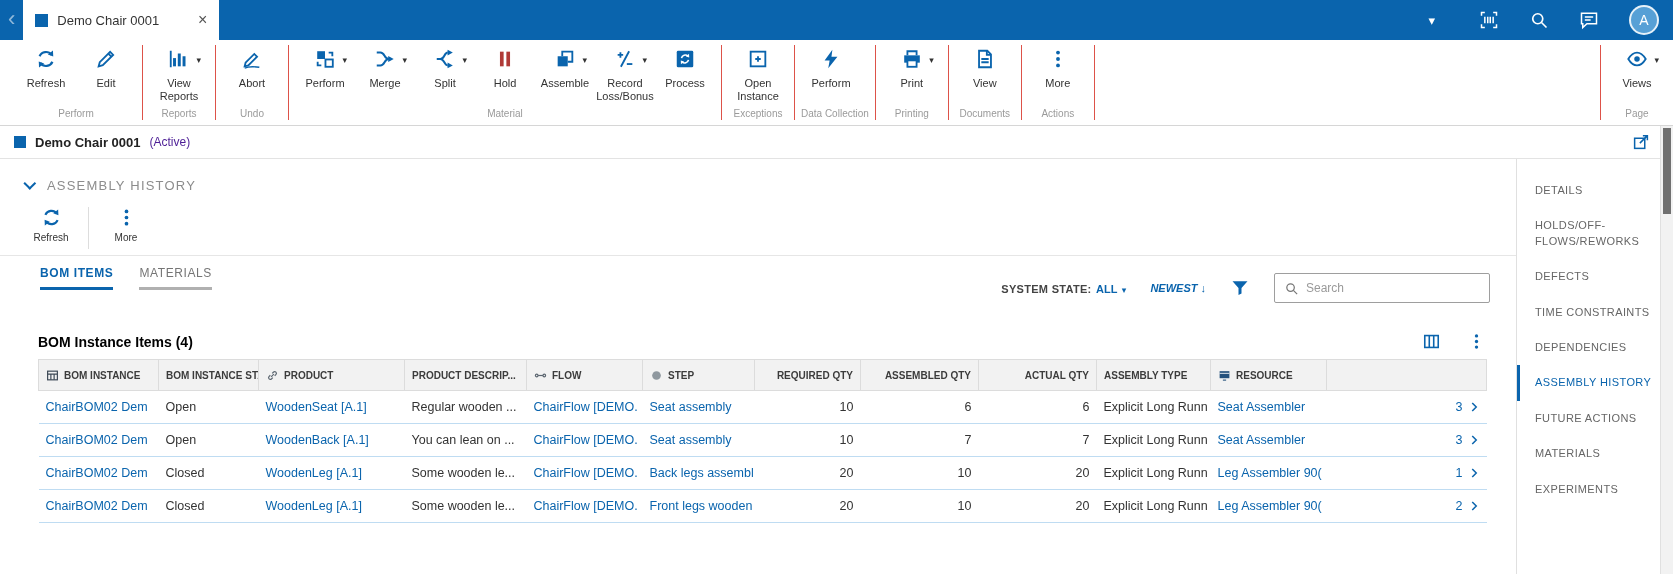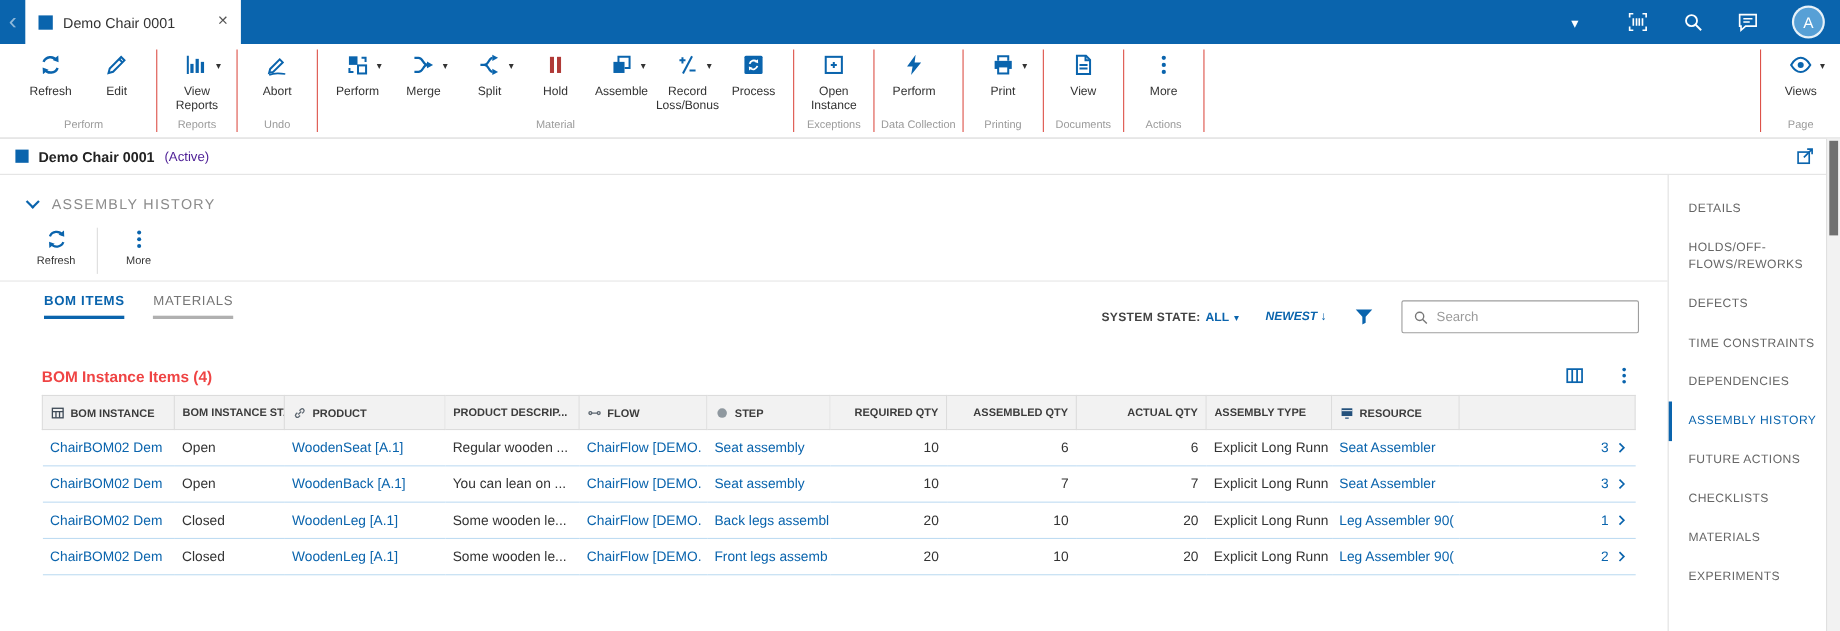--- a/index.html
+++ b/index.html
@@ -78,21 +78,21 @@
   .f-sort { font-size: 11px; color: #0a64ad; font-weight: bold; cursor: pointer; white-space: nowrap; font-style: italic; }
   .funnel { color: #0a64ad; cursor: pointer; }
   .funnel svg { width: 20px; height: 20px; display: block; }
   .searchbox { width: 216px; height: 30px; border: 1px solid #9e9e9e; border-radius: 2px; display: flex; align-items: center; gap: 7px; padding: 0 9px; background: #fff; }
   .searchbox svg { width: 15px; height: 15px; color: #777; flex: none; }
   .searchbox input { border: none; outline: none; font-size: 12px; color: #333; width: 100%; font-family: inherit; background: transparent; }
   .searchbox input::placeholder { color: #9a9a9a; }
 
   
   .grid-head { display: flex; align-items: center; padding: 12px 30px 8px 38px; }
-  .grid-title { font-size: 14px; font-weight: bold; color: #ef4444; }
+  .grid-title { font-size: 14px; font-weight: bold; color: #000000; }
   .grid-icons { margin-left: auto; display: flex; align-items: center; gap: 26px; color: #0a64ad; }
   .grid-icons svg { width: 19px; height: 19px; display: block; cursor: pointer; }
   .table-wrap { padding: 0 30px 0 38px; }
   table { width: 100%; border-collapse: collapse; table-layout: fixed; }
   thead th { background: #f2f2f2; border: 1px solid #dcdcdc; font-size: 10px; color: #3c3c3c; font-weight: bold; text-align: left; padding: 0 7px; height: 31px; white-space: nowrap; overflow: hidden; cursor: pointer; }
   th.num, td.num { text-align: right; }
   .thic { display: inline-block; vertical-align: -3px; margin-right: 5px; color: #5c6670; }
   .thic svg { width: 13px; height: 13px; display: block; }
   .thic.res { color: #24517c; }
   .thic.step { color: #8f989f; }
@@ -580,21 +580,21 @@
                   <td class="actions"><a class="link">1</a><span class="rowchev"><svg viewBox="0 0 24 24" fill="none" stroke="currentColor" stroke-width="3">
                           <path d="M8.5 4l8 8-8 8"></path>
                         </svg></span></td>
                 </tr>
                 <tr>
                   <td><a class="link">ChairBOM02 Dem</a></td>
                   <td>Closed</td>
                   <td><a class="link">WoodenLeg [A.1]</a></td>
                   <td>Some wooden le...</td>
                   <td><a class="link">ChairFlow [DEMO.</a></td>
-                  <td><a class="link">Front legs assemb</a></td>
+                  <td><a class="link">Front legs wooden</a></td>
                   <td class="num">20</td>
                   <td class="num">10</td>
                   <td class="num">20</td>
                   <td>Explicit Long Runn</td>
                   <td><a class="link">Leg Assembler 90(</a></td>
                   <td class="actions"><a class="link">2</a><span class="rowchev"><svg viewBox="0 0 24 24" fill="none" stroke="currentColor" stroke-width="3">
                           <path d="M8.5 4l8 8-8 8"></path>
                         </svg></span></td>
                 </tr>
               </tbody>
@@ -603,21 +603,20 @@
         </div>
 
         <div class="sidebar">
           <div class="side-item">DETAILS</div>
           <div class="side-item">HOLDS/OFF-FLOWS/REWORKS</div>
           <div class="side-item">DEFECTS</div>
           <div class="side-item">TIME CONSTRAINTS</div>
           <div class="side-item">DEPENDENCIES</div>
           <div class="side-item active">ASSEMBLY HISTORY</div>
           <div class="side-item">FUTURE ACTIONS</div>
-          <div class="side-item">CHECKLISTS</div>
           <div class="side-item">MATERIALS</div>
           <div class="side-item">EXPERIMENTS</div>
         </div>
       </div>
     </div>
 
     <div class="page-scrollbar">
       <div class="scroll-thumb"></div>
     </div>
   </div>

